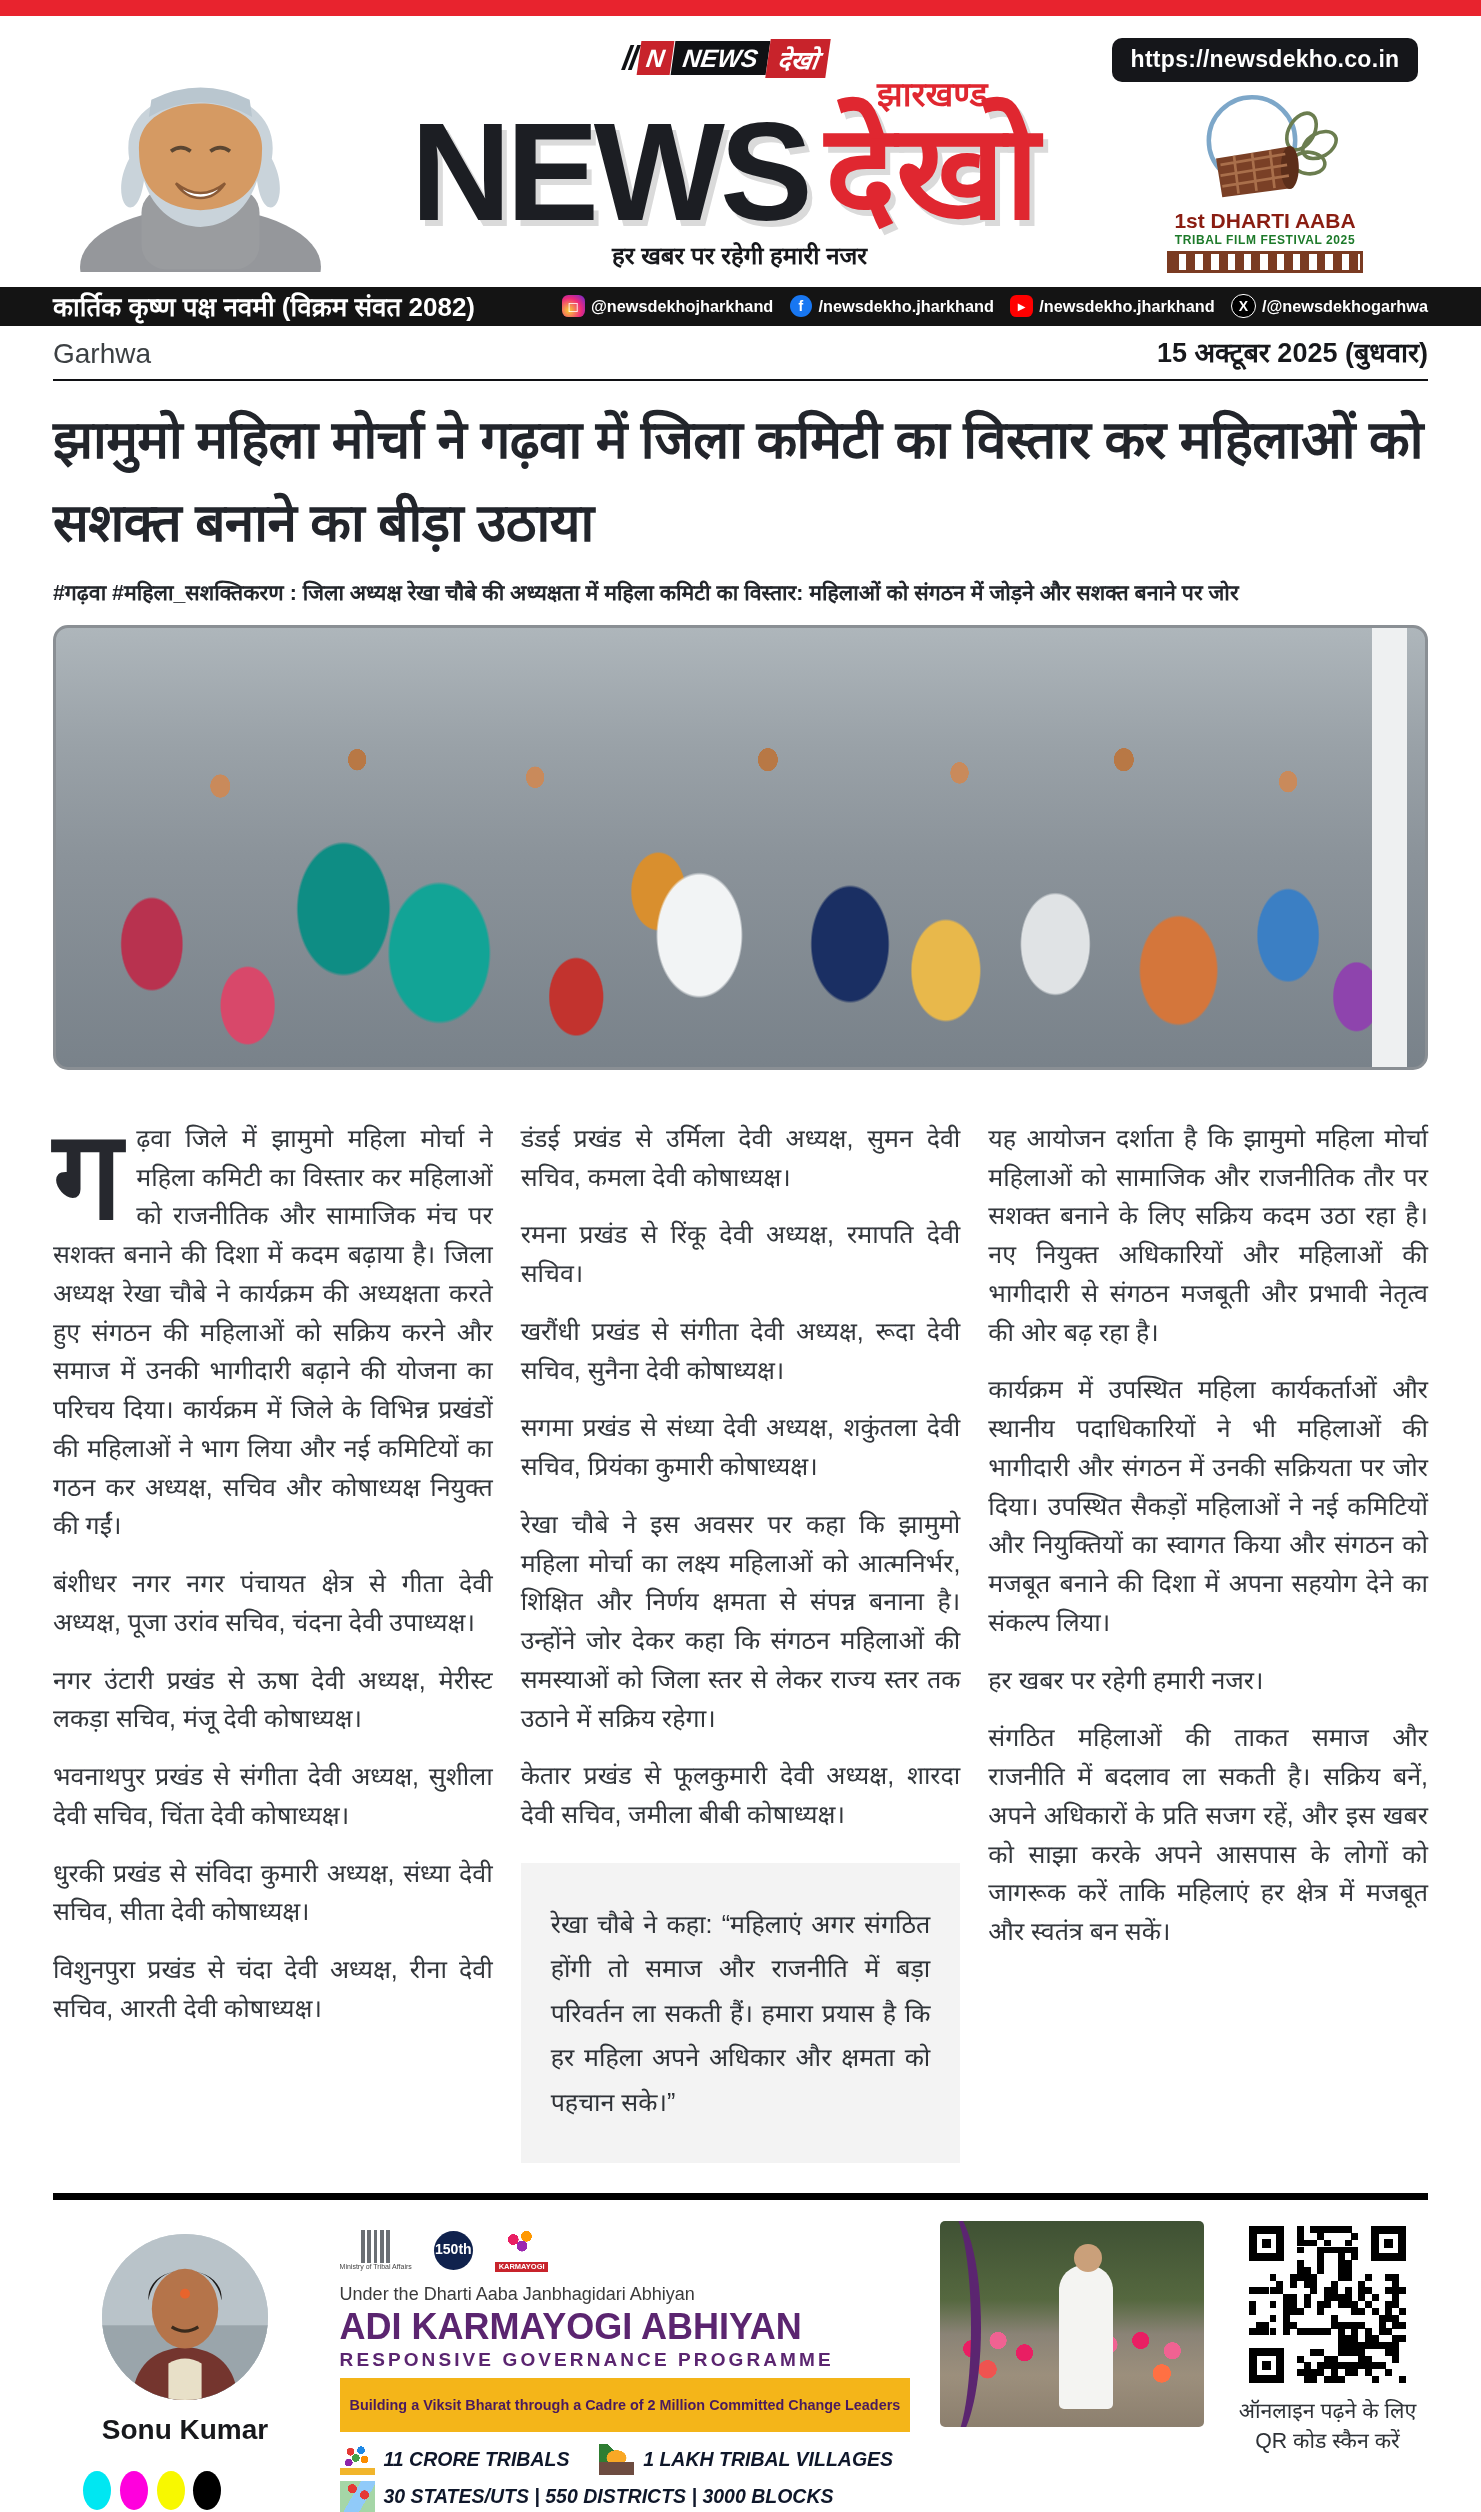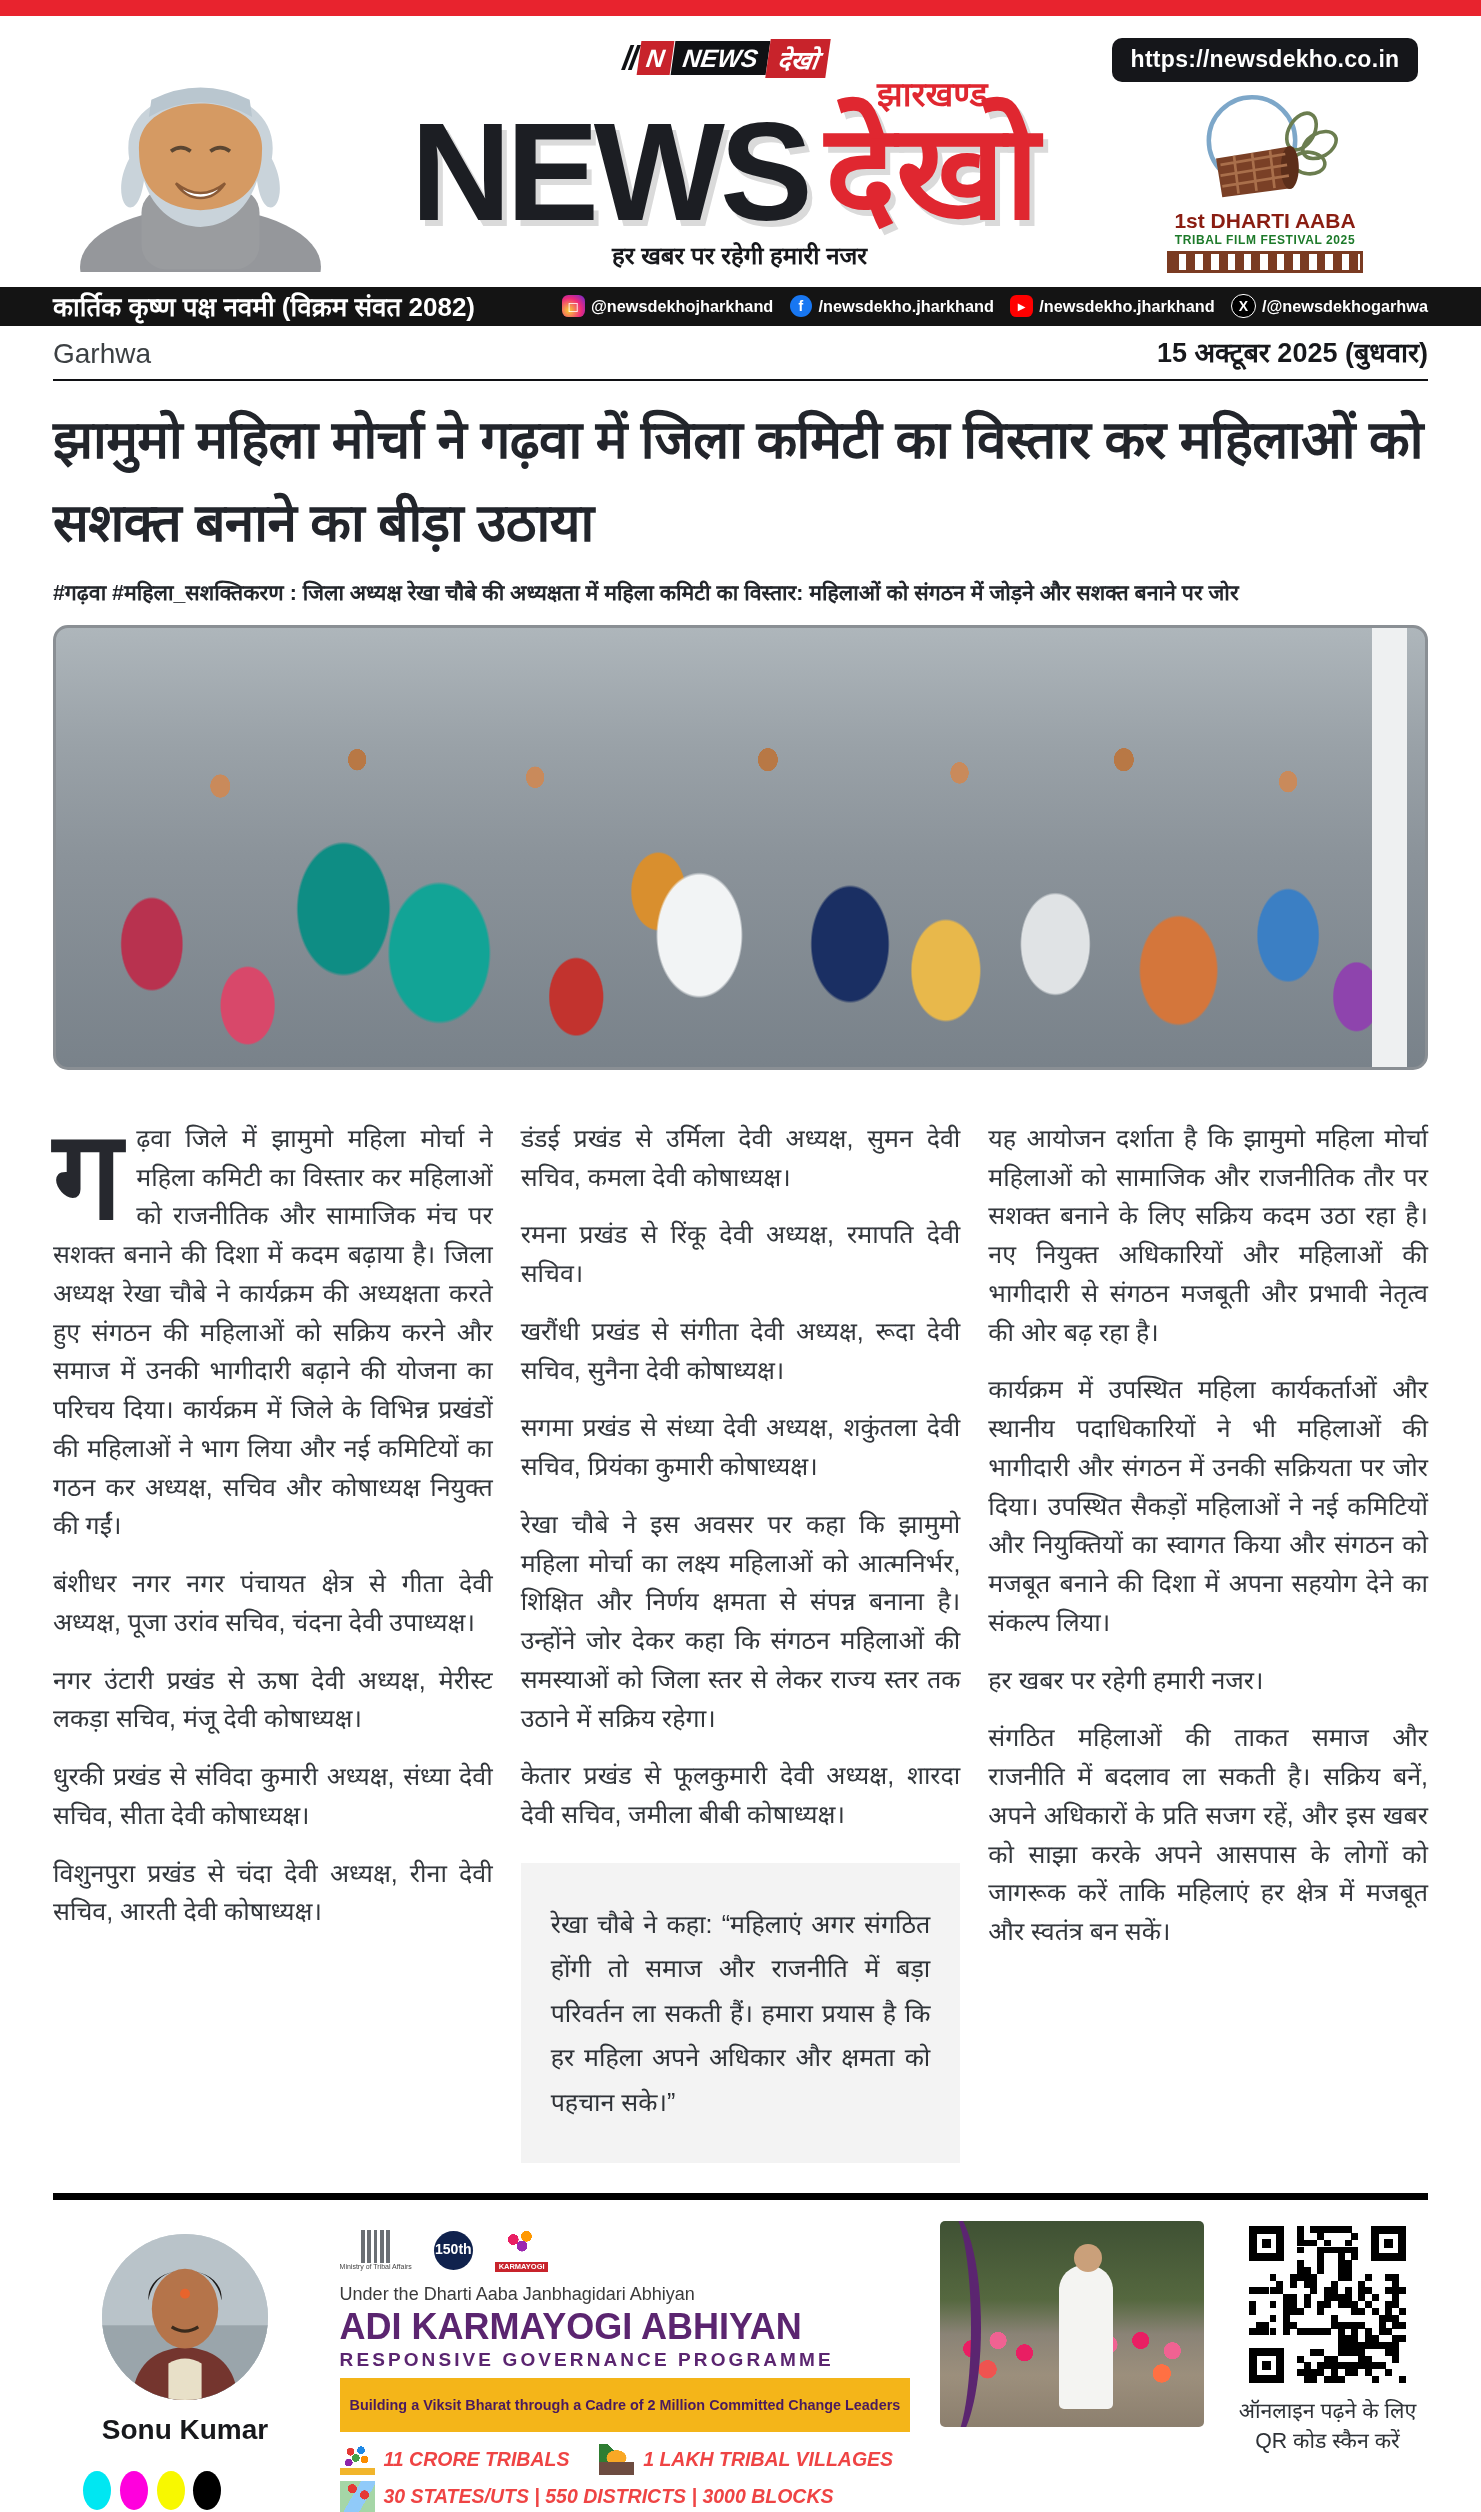--- a/index.html
+++ b/index.html
@@ -101,21 +101,21 @@
      radial-gradient(8.8px 8.8px at 30% 35%,#e91e63 0 60%,transparent 62%),
      radial-gradient(8.8px 8.8px at 60% 25%,#ff9800 0 60%,transparent 62%),
      radial-gradient(8.8px 8.8px at 50% 55%,#9c27b0 0 60%,transparent 62%),#fff;border:0}
   .adi-tag{background:#c8232b;color:#fff;font-size:7.5px;font-weight:800;padding:0.6px 3.8px;margin-top:1.3px}
   .kicker{font-size:18px;color:#3a3a3a;margin-top:5px}
   .btitle{font-size:36px;font-weight:800;color:#5b2570;line-height:1.08;margin-top:2.5px}
   .bsub{font-size:19px;font-weight:800;color:#5b2570;letter-spacing:3.1px;margin-top:2.5px}
   .ribbon{background:#f4b519;color:#4a1a5e;font-size:14.4px;font-weight:700;padding:19px 10px;
           display:inline-block;margin-top:7.5px}
   .stats{display:flex;gap:30px;margin-top:11.3px;align-items:center}
-  .stat{font-size:19.5px;font-weight:800;font-style:italic;color:#ef4444;display:flex;align-items:center;gap:8.8px}
+  .stat{font-size:19.5px;font-weight:800;font-style:italic;color:#0f172a;display:flex;align-items:center;gap:8.8px}
   .stat-icon{width:35px;height:31px;flex:0 0 auto}
   .people-i{background:
      radial-gradient(6.3px 6.3px at 30% 25%,#e53935 0 60%,transparent 62%),
      radial-gradient(6.3px 6.3px at 60% 20%,#1e88e5 0 60%,transparent 62%),
      radial-gradient(6.3px 6.3px at 45% 45%,#43a047 0 60%,transparent 62%),
      radial-gradient(6.3px 6.3px at 70% 50%,#fb8c00 0 60%,transparent 62%),
      radial-gradient(6.3px 6.3px at 25% 60%,#8e24aa 0 60%,transparent 62%),
      linear-gradient(0deg,#f1b52c 0 7.5px,transparent 7.5px)}
   .house-i{background:linear-gradient(0deg,#6d4c41 0 12.6px,transparent 12.6px),
      radial-gradient(16.3px 12.6px at 50% 45%,#f9a825 0 60%,transparent 62%),
@@ -240,20 +240,21 @@
 
 <div class="hero">
   <div class="pillar"></div>
 </div>
 
 <div class="cols">
   <div class="col">
     <p class="lead"><span class="dropcap">ग</span><span>ढ़वा जिले में झामुमो महिला मोर्चा ने महिला कमिटी का विस्तार कर महिलाओं को राजनीतिक और सामाजिक मंच पर सशक्त बनाने की दिशा में कदम बढ़ाया है। जिला अध्यक्ष रेखा चौबे ने कार्यक्रम की अध्यक्षता करते हुए संगठन की महिलाओं को सक्रिय करने और समाज में उनकी भागीदारी बढ़ाने की योजना का परिचय दिया। कार्यक्रम में जिले के विभिन्न प्रखंडों की महिलाओं ने भाग लिया और नई कमिटियों का गठन कर अध्यक्ष, सचिव और कोषाध्यक्ष नियुक्त की गईं।</span></p>
     <p>बंशीधर नगर नगर पंचायत क्षेत्र से गीता देवी अध्यक्ष, पूजा उरांव सचिव, चंदना देवी उपाध्यक्ष।</p>
     <p>नगर उंटारी प्रखंड से ऊषा देवी अध्यक्ष, मेरीस्ट लकड़ा सचिव, मंजू देवी कोषाध्यक्ष।</p>
+    <p>भवनाथपुर प्रखंड से संगीता देवी अध्यक्ष, सुशीला देवी सचिव, चिंता देवी कोषाध्यक्ष।</p>
     <p>धुरकी प्रखंड से संविदा कुमारी अध्यक्ष, संध्या देवी सचिव, सीता देवी कोषाध्यक्ष।</p>
     <p>विशुनपुरा प्रखंड से चंदा देवी अध्यक्ष, रीना देवी सचिव, आरती देवी कोषाध्यक्ष।</p>
   </div>
   <div class="col">
     <p>डंडई प्रखंड से उर्मिला देवी अध्यक्ष, सुमन देवी सचिव, कमला देवी कोषाध्यक्ष।</p>
     <p>रमना प्रखंड से रिंकू देवी अध्यक्ष, रमापति देवी सचिव।</p>
     <p>खरौंधी प्रखंड से संगीता देवी अध्यक्ष, रूदा देवी सचिव, सुनैना देवी कोषाध्यक्ष।</p>
     <p>सगमा प्रखंड से संध्या देवी अध्यक्ष, शकुंतला देवी सचिव, प्रियंका कुमारी कोषाध्यक्ष।</p>
     <p>रेखा चौबे ने इस अवसर पर कहा कि झामुमो महिला मोर्चा का लक्ष्य महिलाओं को आत्मनिर्भर, शिक्षित और निर्णय क्षमता से संपन्न बनाना है। उन्होंने जोर देकर कहा कि संगठन महिलाओं की समस्याओं को जिला स्तर से लेकर राज्य स्तर तक उठाने में सक्रिय रहेगा।</p>
     <p>केतार प्रखंड से फूलकुमारी देवी अध्यक्ष, शारदा देवी सचिव, जमीला बीबी कोषाध्यक्ष।</p>

